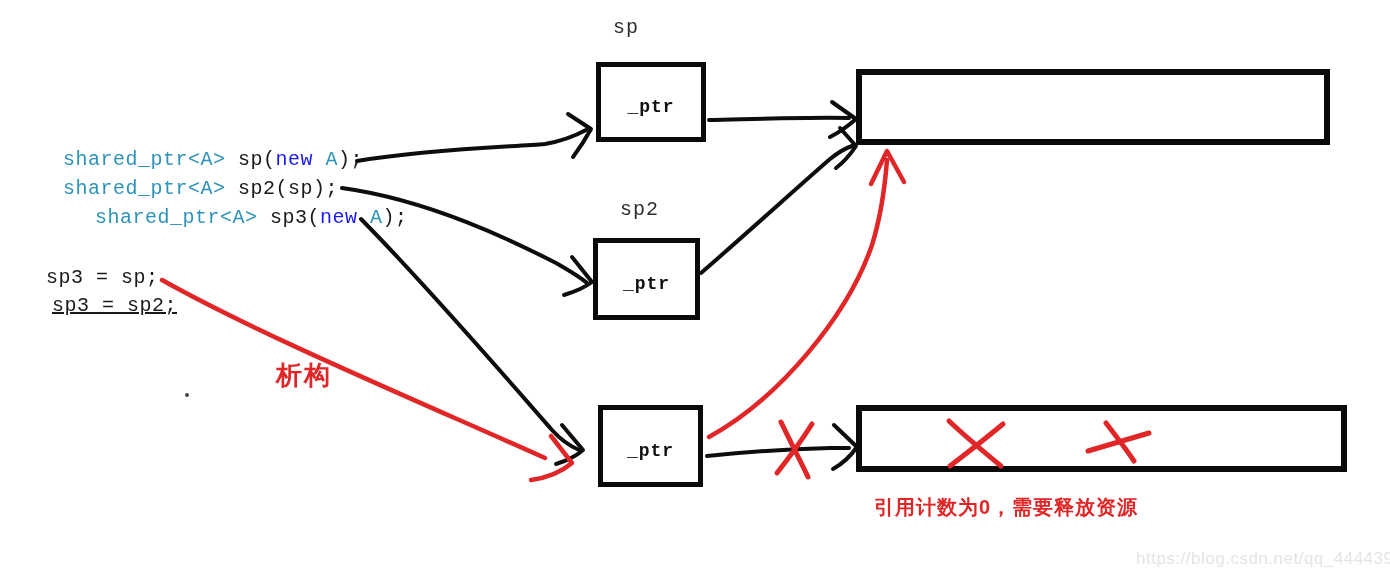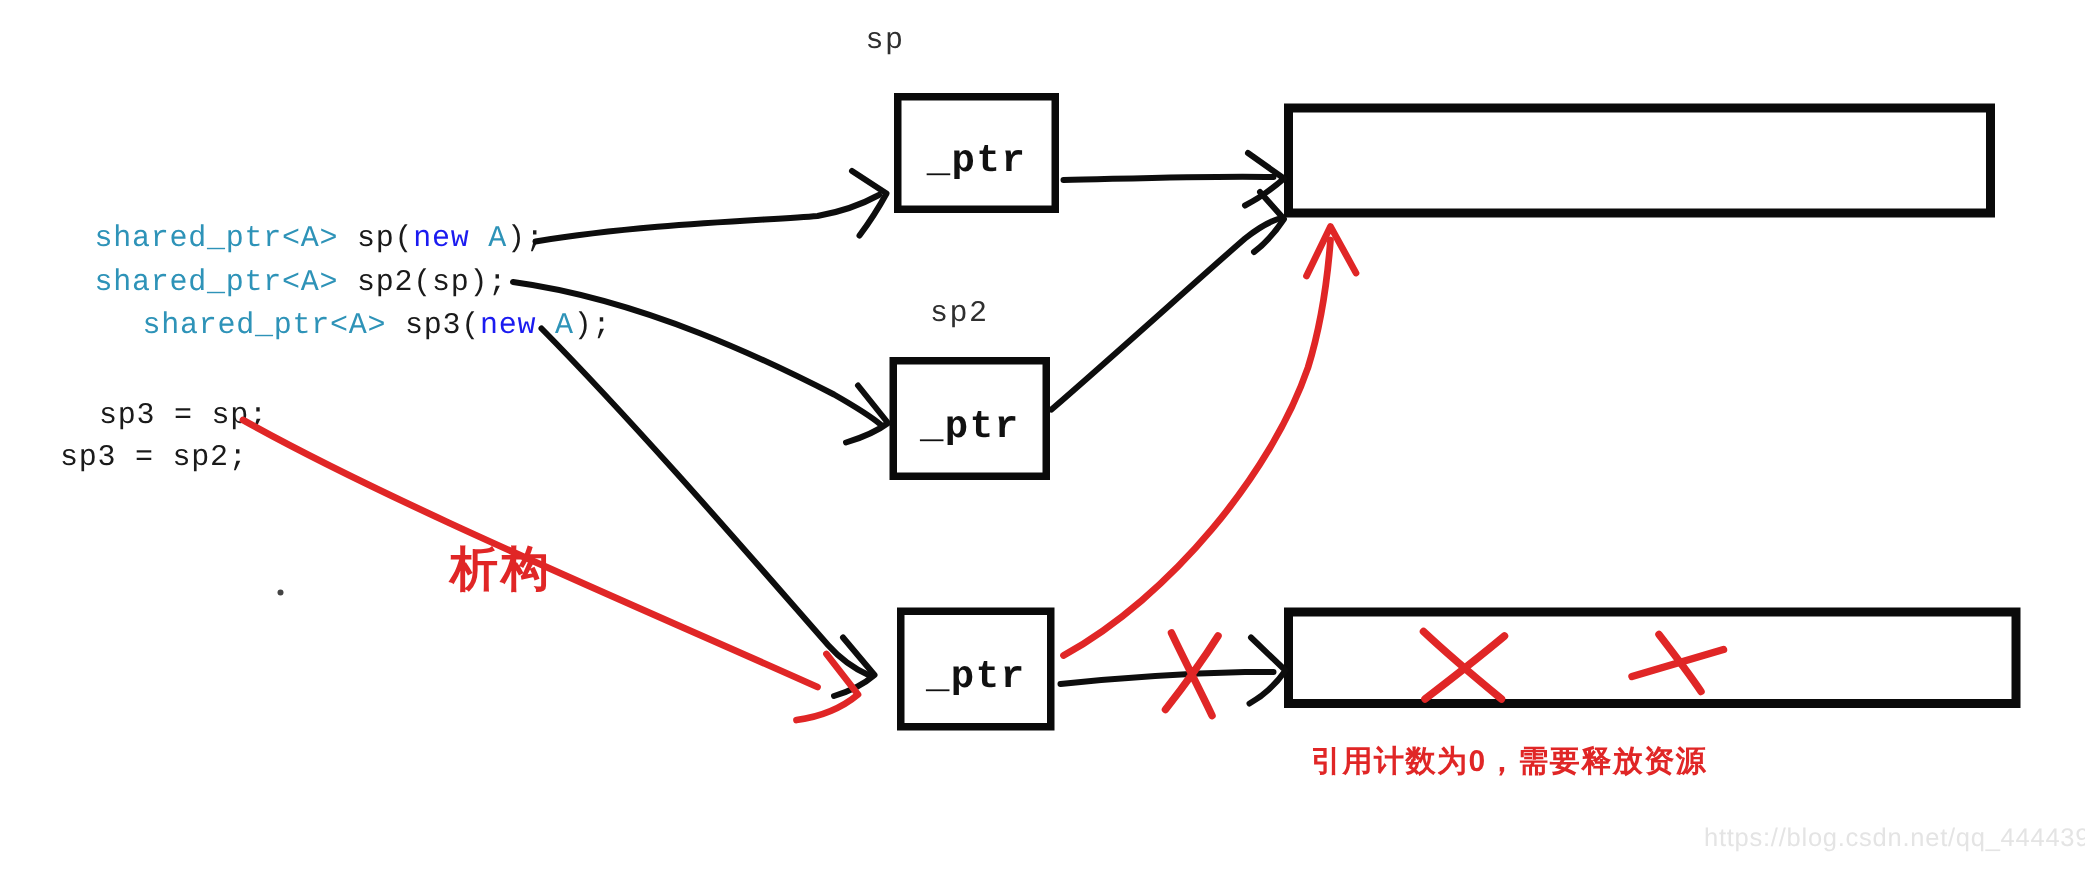--- a/index.html
+++ b/index.html
@@ -35,42 +35,42 @@
   }
   .ptr-box {
     position: absolute;
     border: 5px solid var(--c-box, #0a0a0a);
     background: #ffffff;
     display: flex;
     align-items: center;
     justify-content: center;
   }
   .ptr-field {
-    font-size: 26px;
+    font-size: 18px;
     font-weight: bold;
     color: #111111;
     letter-spacing: 1px;
     margin-top: 10px;
   }
 
   
   .mem-rect {
     position: absolute;
     border: 6px solid var(--c-box, #0a0a0a);
     background: #ffffff;
   }
 
   
   .red-note {
     position: absolute;
     color: var(--c-red, #e02626);
     font-weight: bold;
     font-family: "Liberation Sans", "DejaVu Sans", sans-serif;
   }
-  .note-destruct { font-size: 32px; letter-spacing: 2px; margin-left: 24px; }
+  .note-destruct { font-size: 26px; letter-spacing: 2px; }
   .note-release  { font-size: 20px; letter-spacing: 1px; }
 
   .watermark {
     position: absolute;
     font-family: "Liberation Sans", "DejaVu Sans", sans-serif;
     font-size: 17px;
     color: var(--c-watermark, #e4e4e4);
     letter-spacing: 0.5px;
   }
 
@@ -88,24 +88,24 @@
 <body>
 
 <div id="canvas">
 
   <div class="code-line" style="left:63px; top:148px;"><span class="seg c-type">shared_ptr&lt;A&gt;</span><span class="seg c-plain"> sp(</span><span class="seg c-kw">new</span><span class="seg c-type"> A</span><span class="seg c-plain">);</span></div>
 
   <div class="code-line" style="left:63px; top:177px;"><span class="seg c-type">shared_ptr&lt;A&gt;</span><span class="seg c-plain"> sp2(sp);</span></div>
 
   <div class="code-line" style="left:63px; top:206px;margin-left:32px;"><span class="seg c-type">shared_ptr&lt;A&gt;</span><span class="seg c-plain"> sp3(</span><span class="seg c-kw">new</span><span class="seg c-type"> A</span><span class="seg c-plain">);</span></div>
 
-  <div class="code-line" style="left:66px; top:266px;">sp3 = sp;</div>
-  <div class="code-line" style="left:40px; top:294px;">sp3 = sp2;</div>
+  <div class="code-line" style="left:46px; top:266px;">sp3 = sp;</div>
+  <div class="code-line" style="left:52px; top:294px;text-decoration:underline;">sp3 = sp2;</div>
 
-  <div class="ptr-label" style="left:577px; top:16px;">sp</div>
+  <div class="ptr-label" style="left:613px; top:16px;">sp</div>
   <div class="ptr-box" style="left:596px; top:62px; width:100px; height:70px;">
     <span class="ptr-field">_ptr</span>
   </div>
 
   <div class="ptr-label" style="left:620px; top:198px;">sp2</div>
   <div class="ptr-box" style="left:593px; top:238px; width:97px; height:72px;">
     <span class="ptr-field">_ptr</span>
   </div>
 
   <div class="ptr-label" style="left:617px; top:364px;margin-top:48px;">sp3</div>

